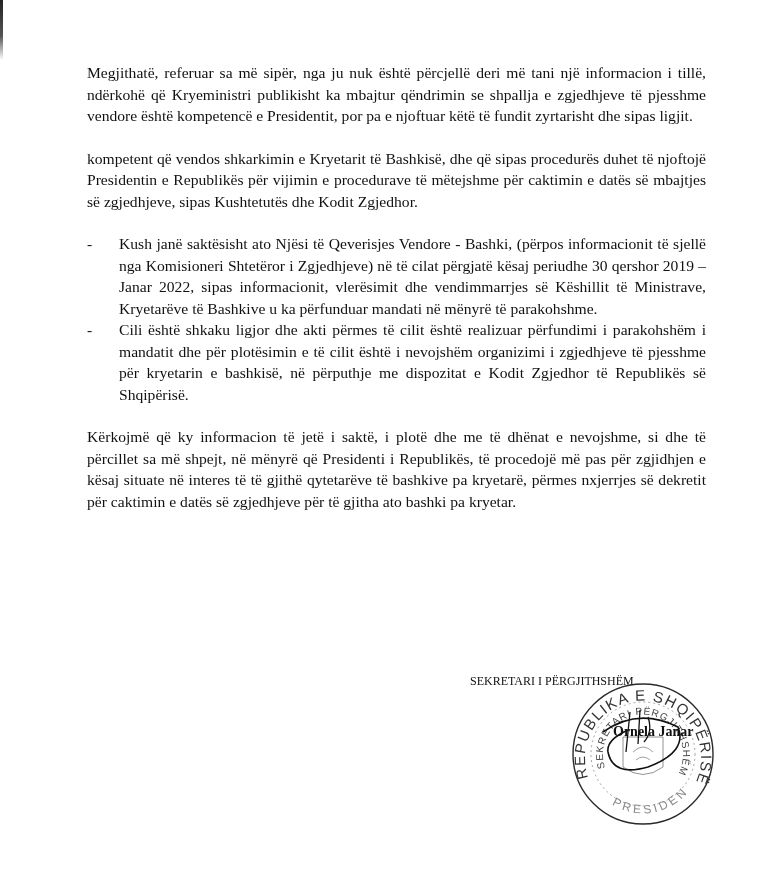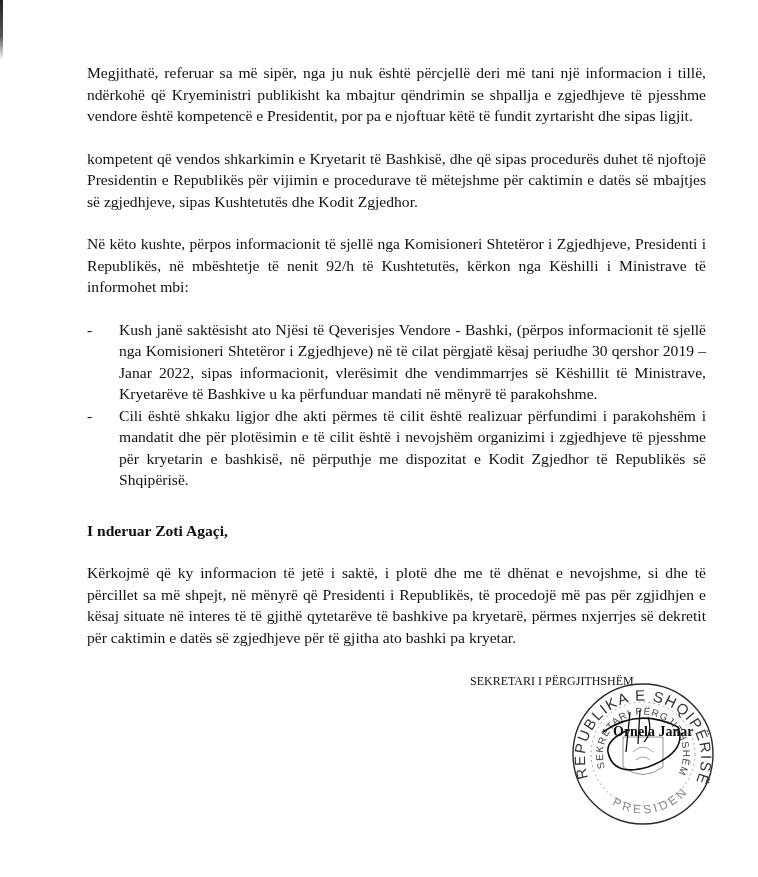--- a/index.html
+++ b/index.html
@@ -92,34 +92,32 @@
     }
   </style>
 </head>
 <body>
 
 <div class="scan-edge"></div>
 
 <div class="page">
   <p class="para">Megjithatë, referuar sa më sipër, nga ju nuk është përcjellë deri më tani një informacion i tillë, ndërkohë që Kryeministri publikisht ka mbajtur qëndrimin se shpallja e zgjedhjeve të pjesshme vendore është kompetencë e Presidentit, por pa e njoftuar këtë të fundit zyrtarisht dhe sipas ligjit.</p>
   <p class="para">kompetent që vendos shkarkimin e Kryetarit të Bashkisë, dhe që sipas procedurës duhet të njoftojë Presidentin e Republikës për vijimin e procedurave të mëtejshme për caktimin e datës së mbajtjes së zgjedhjeve, sipas Kushtetutës dhe Kodit Zgjedhor.</p>
-  <p class="para">Në këto kushte, përpos informacionit të sjellë nga Komisioneri Shtetëror i Zgjedhjeve, Presidenti i Republikës, në mbështetje të nenit 92/h të Kushtetutës, kërkon nga Këshilli i Ministrave të informohet mbi:</p>
 
   <ul class="list">
     <li>
       <span class="dash">-</span>
       <span>Kush janë saktësisht ato Njësi të Qeverisjes Vendore - Bashki, (përpos informacionit të sjellë nga Komisioneri Shtetëror i Zgjedhjeve) në të cilat përgjatë kësaj periudhe 30 qershor 2019 – Janar 2022, sipas informacionit, vlerësimit dhe vendimmarrjes së Këshillit të Ministrave, Kryetarëve të Bashkive u ka përfunduar mandati në mënyrë të parakohshme.</span>
     </li>
     <li>
       <span class="dash">-</span>
       <span>Cili është shkaku ligjor dhe akti përmes të cilit është realizuar përfundimi i parakohshëm i mandatit dhe për plotësimin e të cilit është i nevojshëm organizimi i zgjedhjeve të pjesshme për kryetarin e bashkisë, në përputhje me dispozitat e Kodit Zgjedhor të Republikës së Shqipërisë.</span>
     </li>
   </ul>
 
-  <p class="salutation">I nderuar Zoti Agaçi,</p>
 
   <p class="para">Kërkojmë që ky informacion të jetë i saktë, i plotë dhe me të dhënat e nevojshme, si dhe të përcillet sa më shpejt, në mënyrë që Presidenti i Republikës, të procedojë më pas për zgjidhjen e kësaj situate në interes të të gjithë qytetarëve të bashkive pa kryetarë, përmes nxjerrjes së dekretit për caktimin e datës së zgjedhjeve për të gjitha ato bashki pa kryetar.</p>
 </div>
 
 <div class="signature-block">
   <div class="sig-title">SEKRETARI I PËRGJITHSHËM</div>
 
   <svg class="stamp" viewBox="0 0 150 150">
     <defs>
       <path id="outerArc" d="M 22 100 A 58 58 0 1 1 128 100" fill="none"></path>

